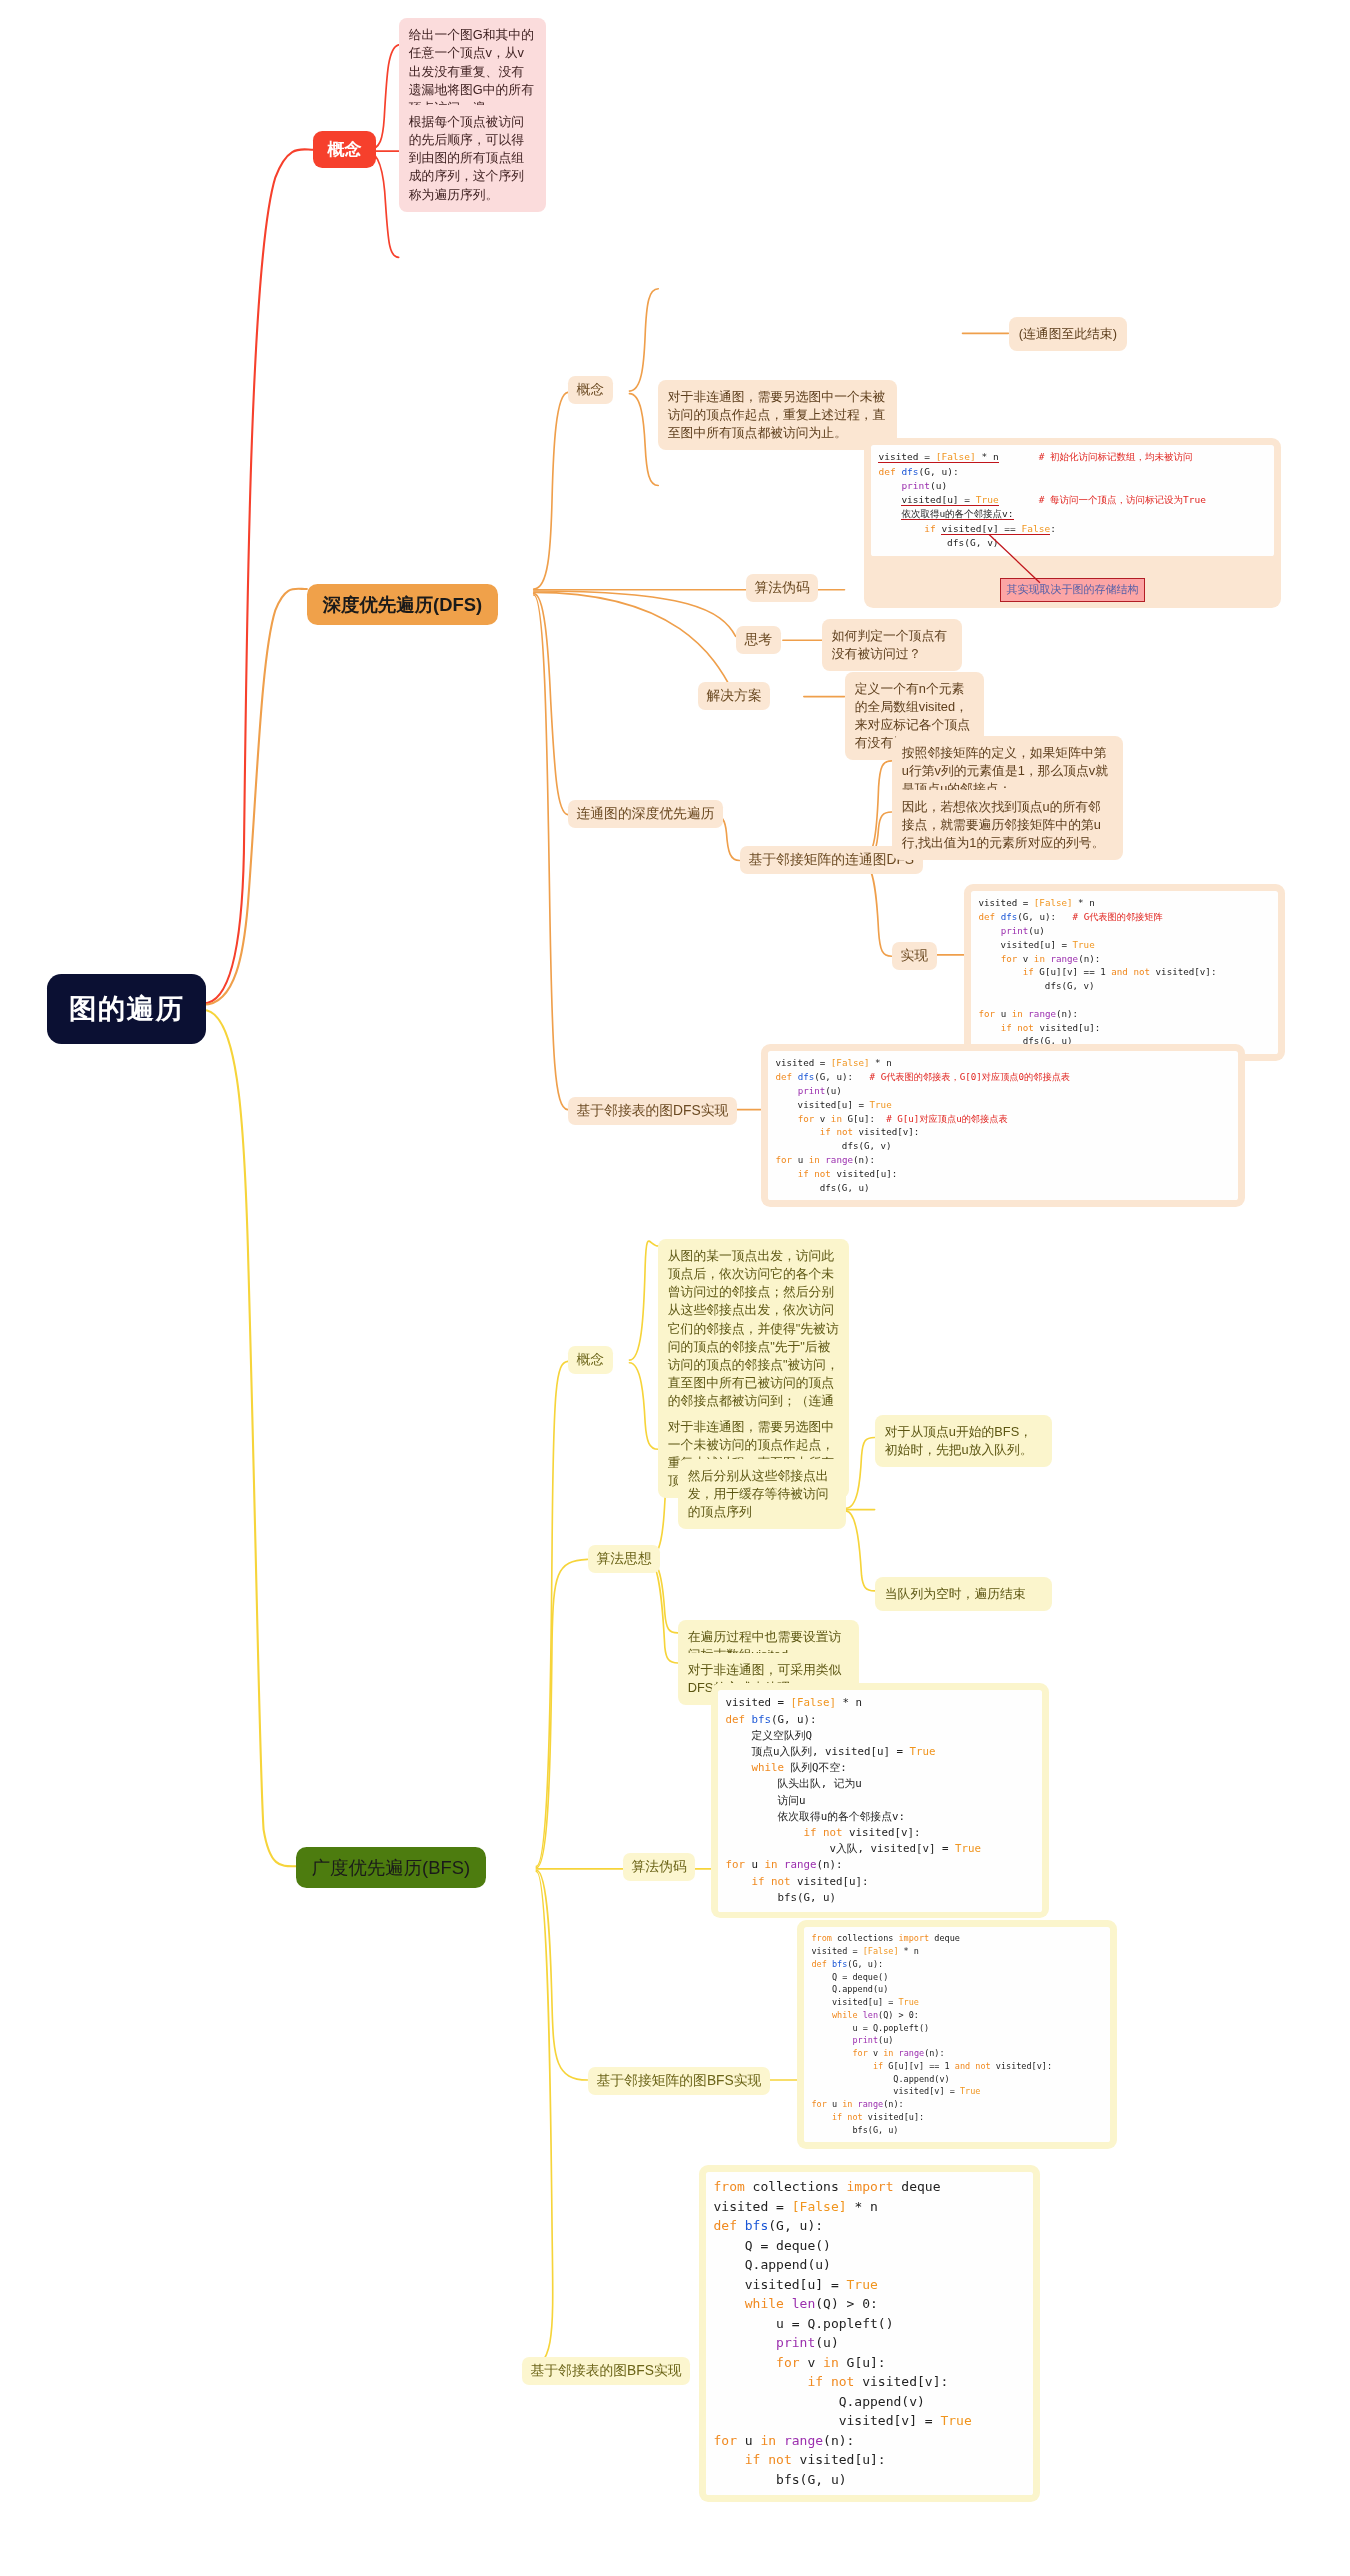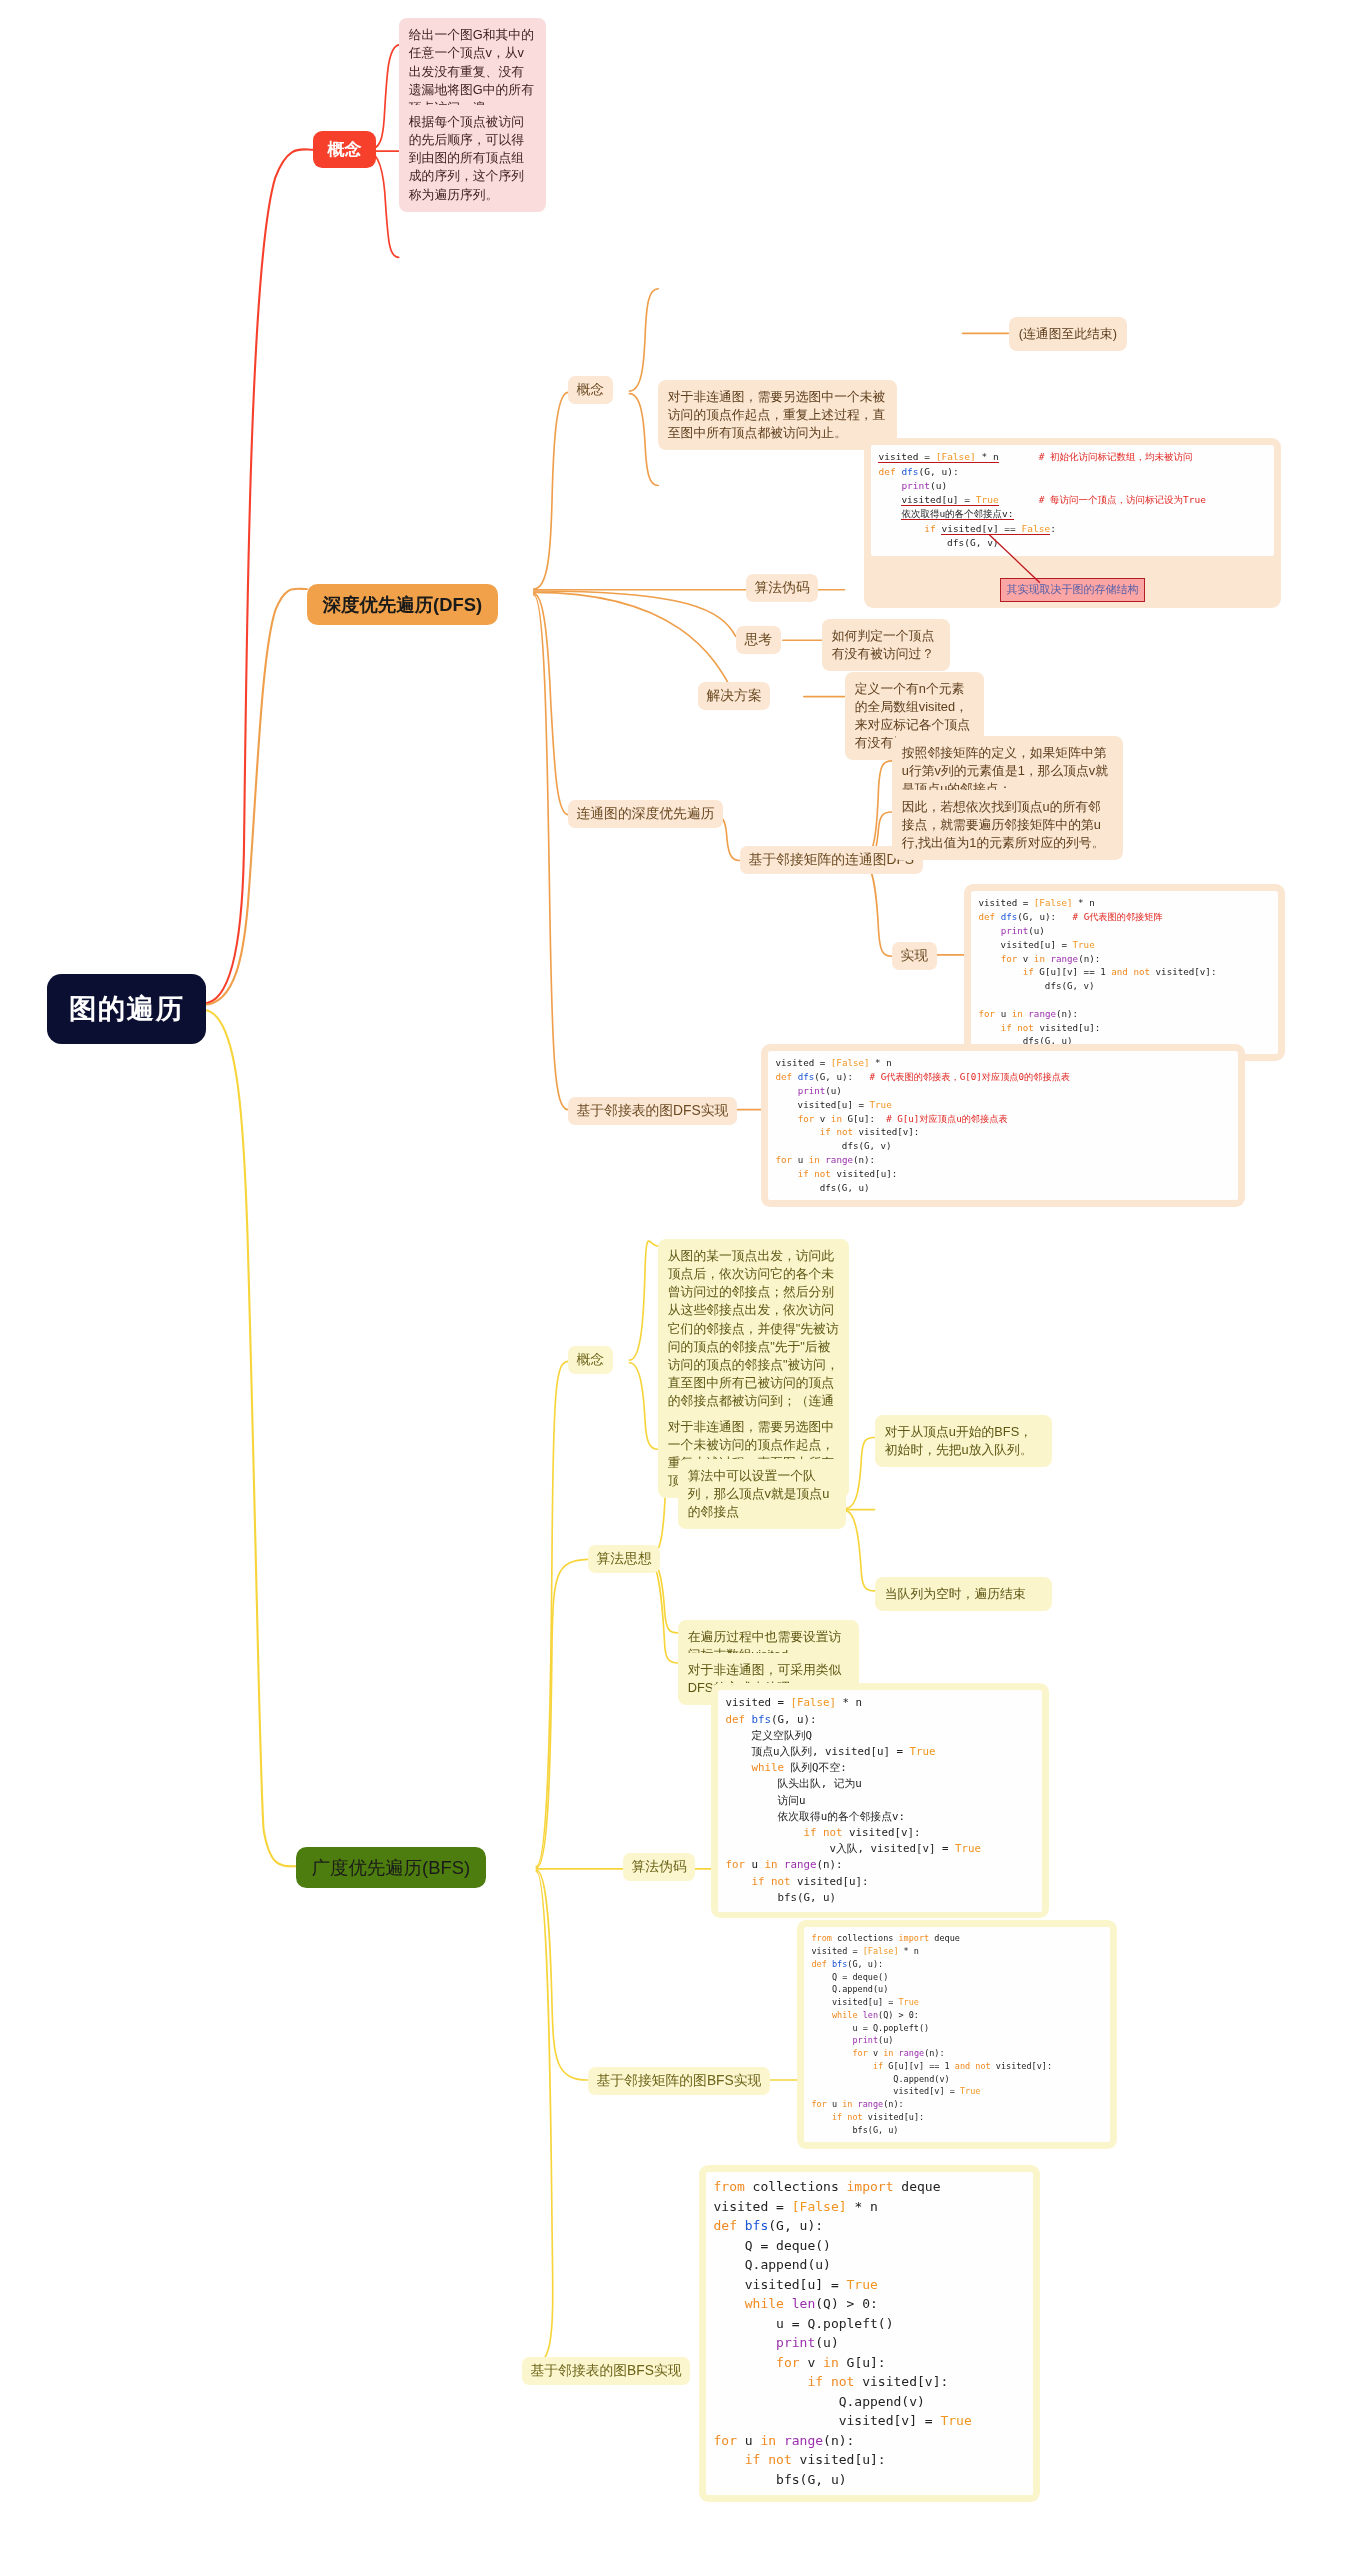--- a/index.html
+++ b/index.html
@@ -181,21 +181,21 @@
   <div style="height:22px;"></div>
   <div style="text-align:center;">
     <span class="annotbox" data-name="dfs-pseudocode-annotation">其实现取决于图的存储结构</span>
   </div>
   <svg style="position:absolute; left:0; top:0; width:100%; height:100%; pointer-events:none;" data-name="annotation-pointer-line" viewBox="0 0 636 261.25" width="417" height="171">
     <line x1="190" y1="148" x2="268" y2="222" stroke="#c0141b" stroke-width="2"></line>
   </svg>
 </div>
 
 <div class="node chip chip-o" style="left:736px; top:626px;" data-name="dfs-think-chip">思考</div>
-<div class="node tbox tbox-o" style="left:822px; top:619px; width:128px;" data-name="dfs-think-text">如何判定一个顶点有没有被访问过？</div>
+<div class="node tbox tbox-o" style="left:822px; top:619px; width:140px;" data-name="dfs-think-text">如何判定一个顶点有没有被访问过？</div>
 
 <div class="node chip chip-o" style="left:698px; top:682px;" data-name="dfs-solution-chip">解决方案</div>
 <div class="node tbox tbox-o" style="left:845px; top:672px; width:139px;" data-name="dfs-solution-text">定义一个有n个元素的全局数组visited，来对应标记各个顶点有没有被访问过。</div>
 
 <div class="node chip chip-o" style="left:568px; top:800px;" data-name="dfs-connected-traversal-chip">连通图的深度优先遍历</div>
 
 <div class="node chip chip-o" style="left:740px; top:846px;" data-name="dfs-matrix-chip">基于邻接矩阵的连通图DFS</div>
 
 <div class="node tbox tbox-o" style="left:892px; top:736px; width:231px;" data-name="dfs-matrix-note-1">按照邻接矩阵的定义，如果矩阵中第u行第v列的元素值是1，那么顶点v就是顶点u的邻接点；</div>
 <div class="node tbox tbox-o" style="left:892px; top:790px; width:231px;" data-name="dfs-matrix-note-2">因此，若想依次找到顶点u的所有邻接点，就需要遍历邻接矩阵中的第u行,找出值为1的元素所对应的列号。</div>
@@ -229,21 +229,21 @@
         dfs(G, u)</span></div>
 </div>
 
 <div class="node pill-yellow" style="left:296px; top:1847px;" data-name="branch-bfs-pill">广度优先遍历(BFS)</div>
 
 <div class="node chip chip-y" style="left:568px; top:1346px;" data-name="bfs-concept-chip">概念</div>
 <div class="node tbox tbox-y" style="left:658px; top:1239px; width:191px;" data-name="bfs-concept-item-1">从图的某一顶点出发，访问此顶点后，依次访问它的各个未曾访问过的邻接点；然后分别从这些邻接点出发，依次访问它们的邻接点，并使得"先被访问的顶点的邻接点"先于"后被访问的顶点的邻接点"被访问，直至图中所有已被访问的顶点的邻接点都被访问到；（连通图至此结束)</div>
 <div class="node tbox tbox-y" style="left:658px; top:1410px; width:191px;" data-name="bfs-concept-item-2">对于非连通图，需要另选图中一个未被访问的顶点作起点，重复上述过程，直至图中所有顶点都被访问为止。</div>
 
 <div class="node chip chip-y" style="left:588px; top:1545px;" data-name="bfs-idea-chip">算法思想</div>
-<div class="node tbox tbox-y" style="left:678px; top:1459px; width:168px;" data-name="bfs-idea-item-1">算法中可以设置一个队列，那么顶点v就是顶点u的邻接点</div>
+<div class="node tbox tbox-y" style="left:678px; top:1459px; width:168px;" data-name="bfs-idea-item-1">然后分别从这些邻接点出发，用于缓存等待被访问的顶点序列</div>
 <div class="node tbox tbox-y" style="left:678px; top:1620px; width:181px;" data-name="bfs-idea-item-2">在遍历过程中也需要设置访问标志数组visited</div>
 <div class="node tbox tbox-y" style="left:678px; top:1653px; width:181px;" data-name="bfs-idea-item-3">对于非连通图，可采用类似DFS的方式来处理</div>
 
 <div class="node tbox tbox-y" style="left:875px; top:1415px; width:177px;" data-name="bfs-queue-note-1">对于从顶点u开始的BFS，初始时，先把u放入队列。</div>
 <div class="node tbox tbox-y" style="left:875px; top:1577px; width:177px;" data-name="bfs-queue-note-3">当队列为空时，遍历结束</div>
 
 <div class="node chip chip-y" style="left:623px; top:1853px;" data-name="bfs-pseudocode-chip">算法伪码</div>
 <div class="node codecard codecard-y" style="left:711px; top:1683px; width:338px;" data-name="bfs-pseudocode-card">
   <div class="codeinner" style="font-size:10.8px; line-height:1.5;" data-name="bfs-pseudocode-code"><span>visited = <span class="k-bool">[False]</span> * n
 <span class="k-def">def</span> <span class="k-fn">bfs</span>(G, u):

